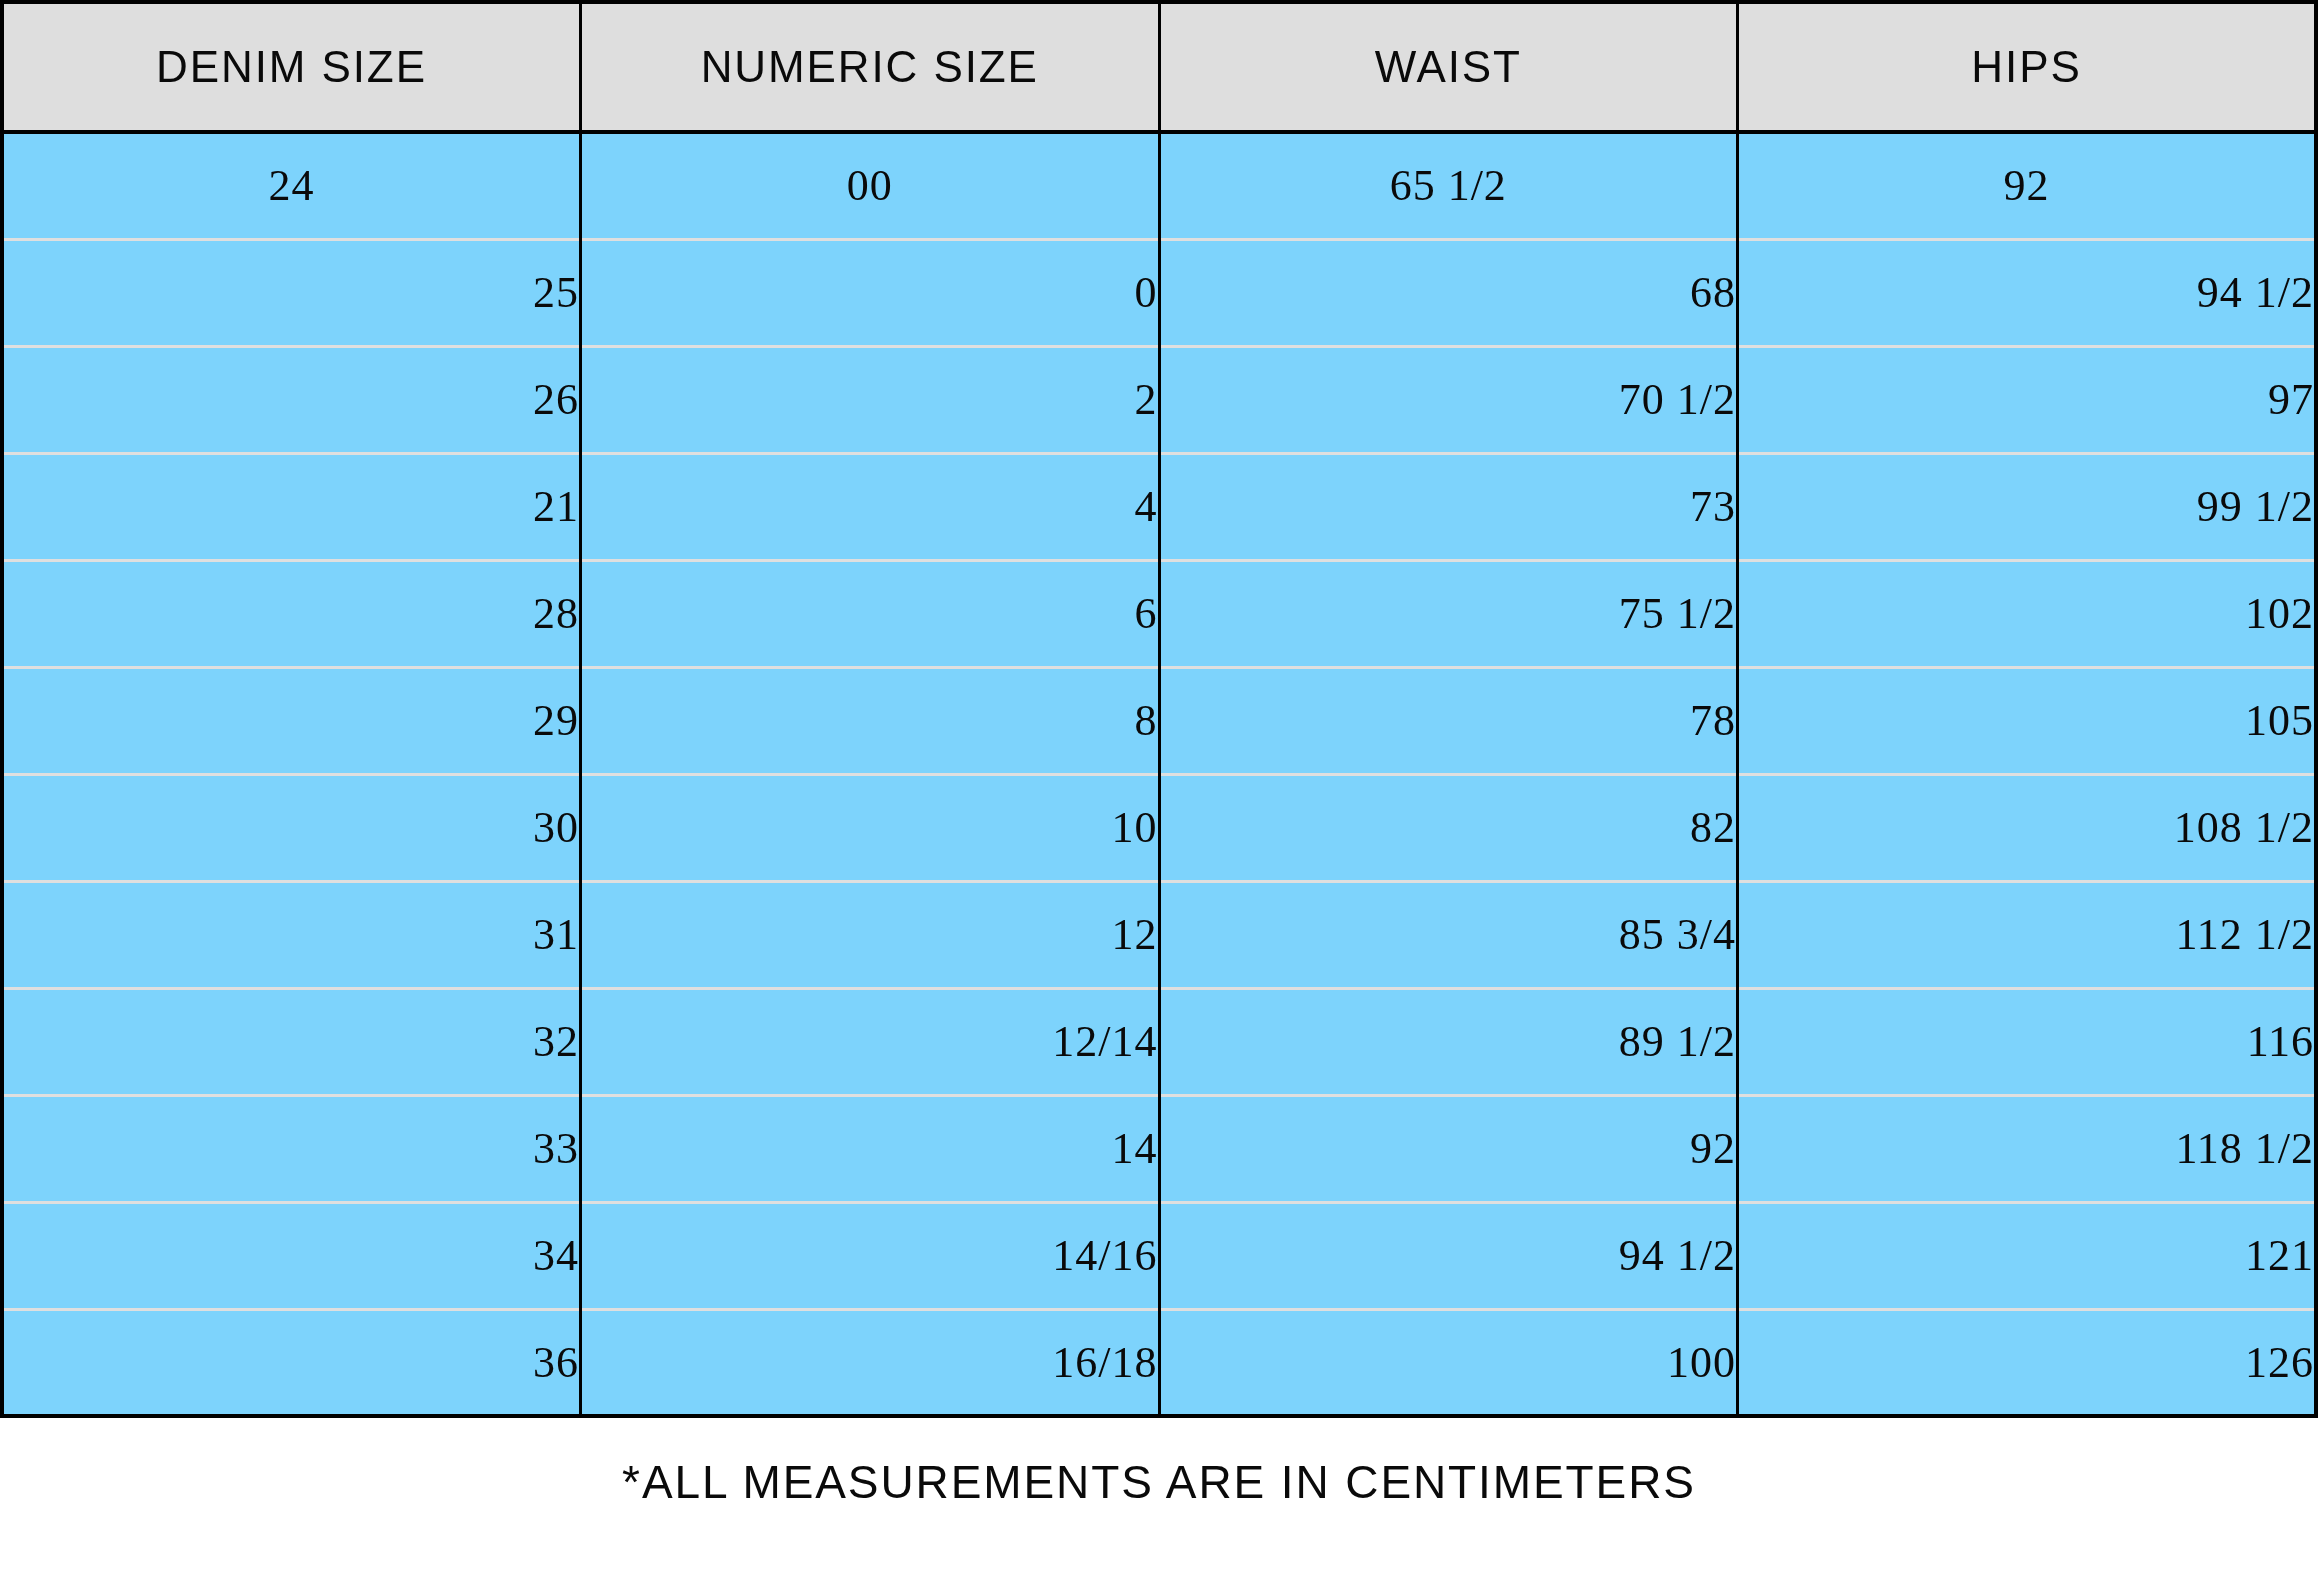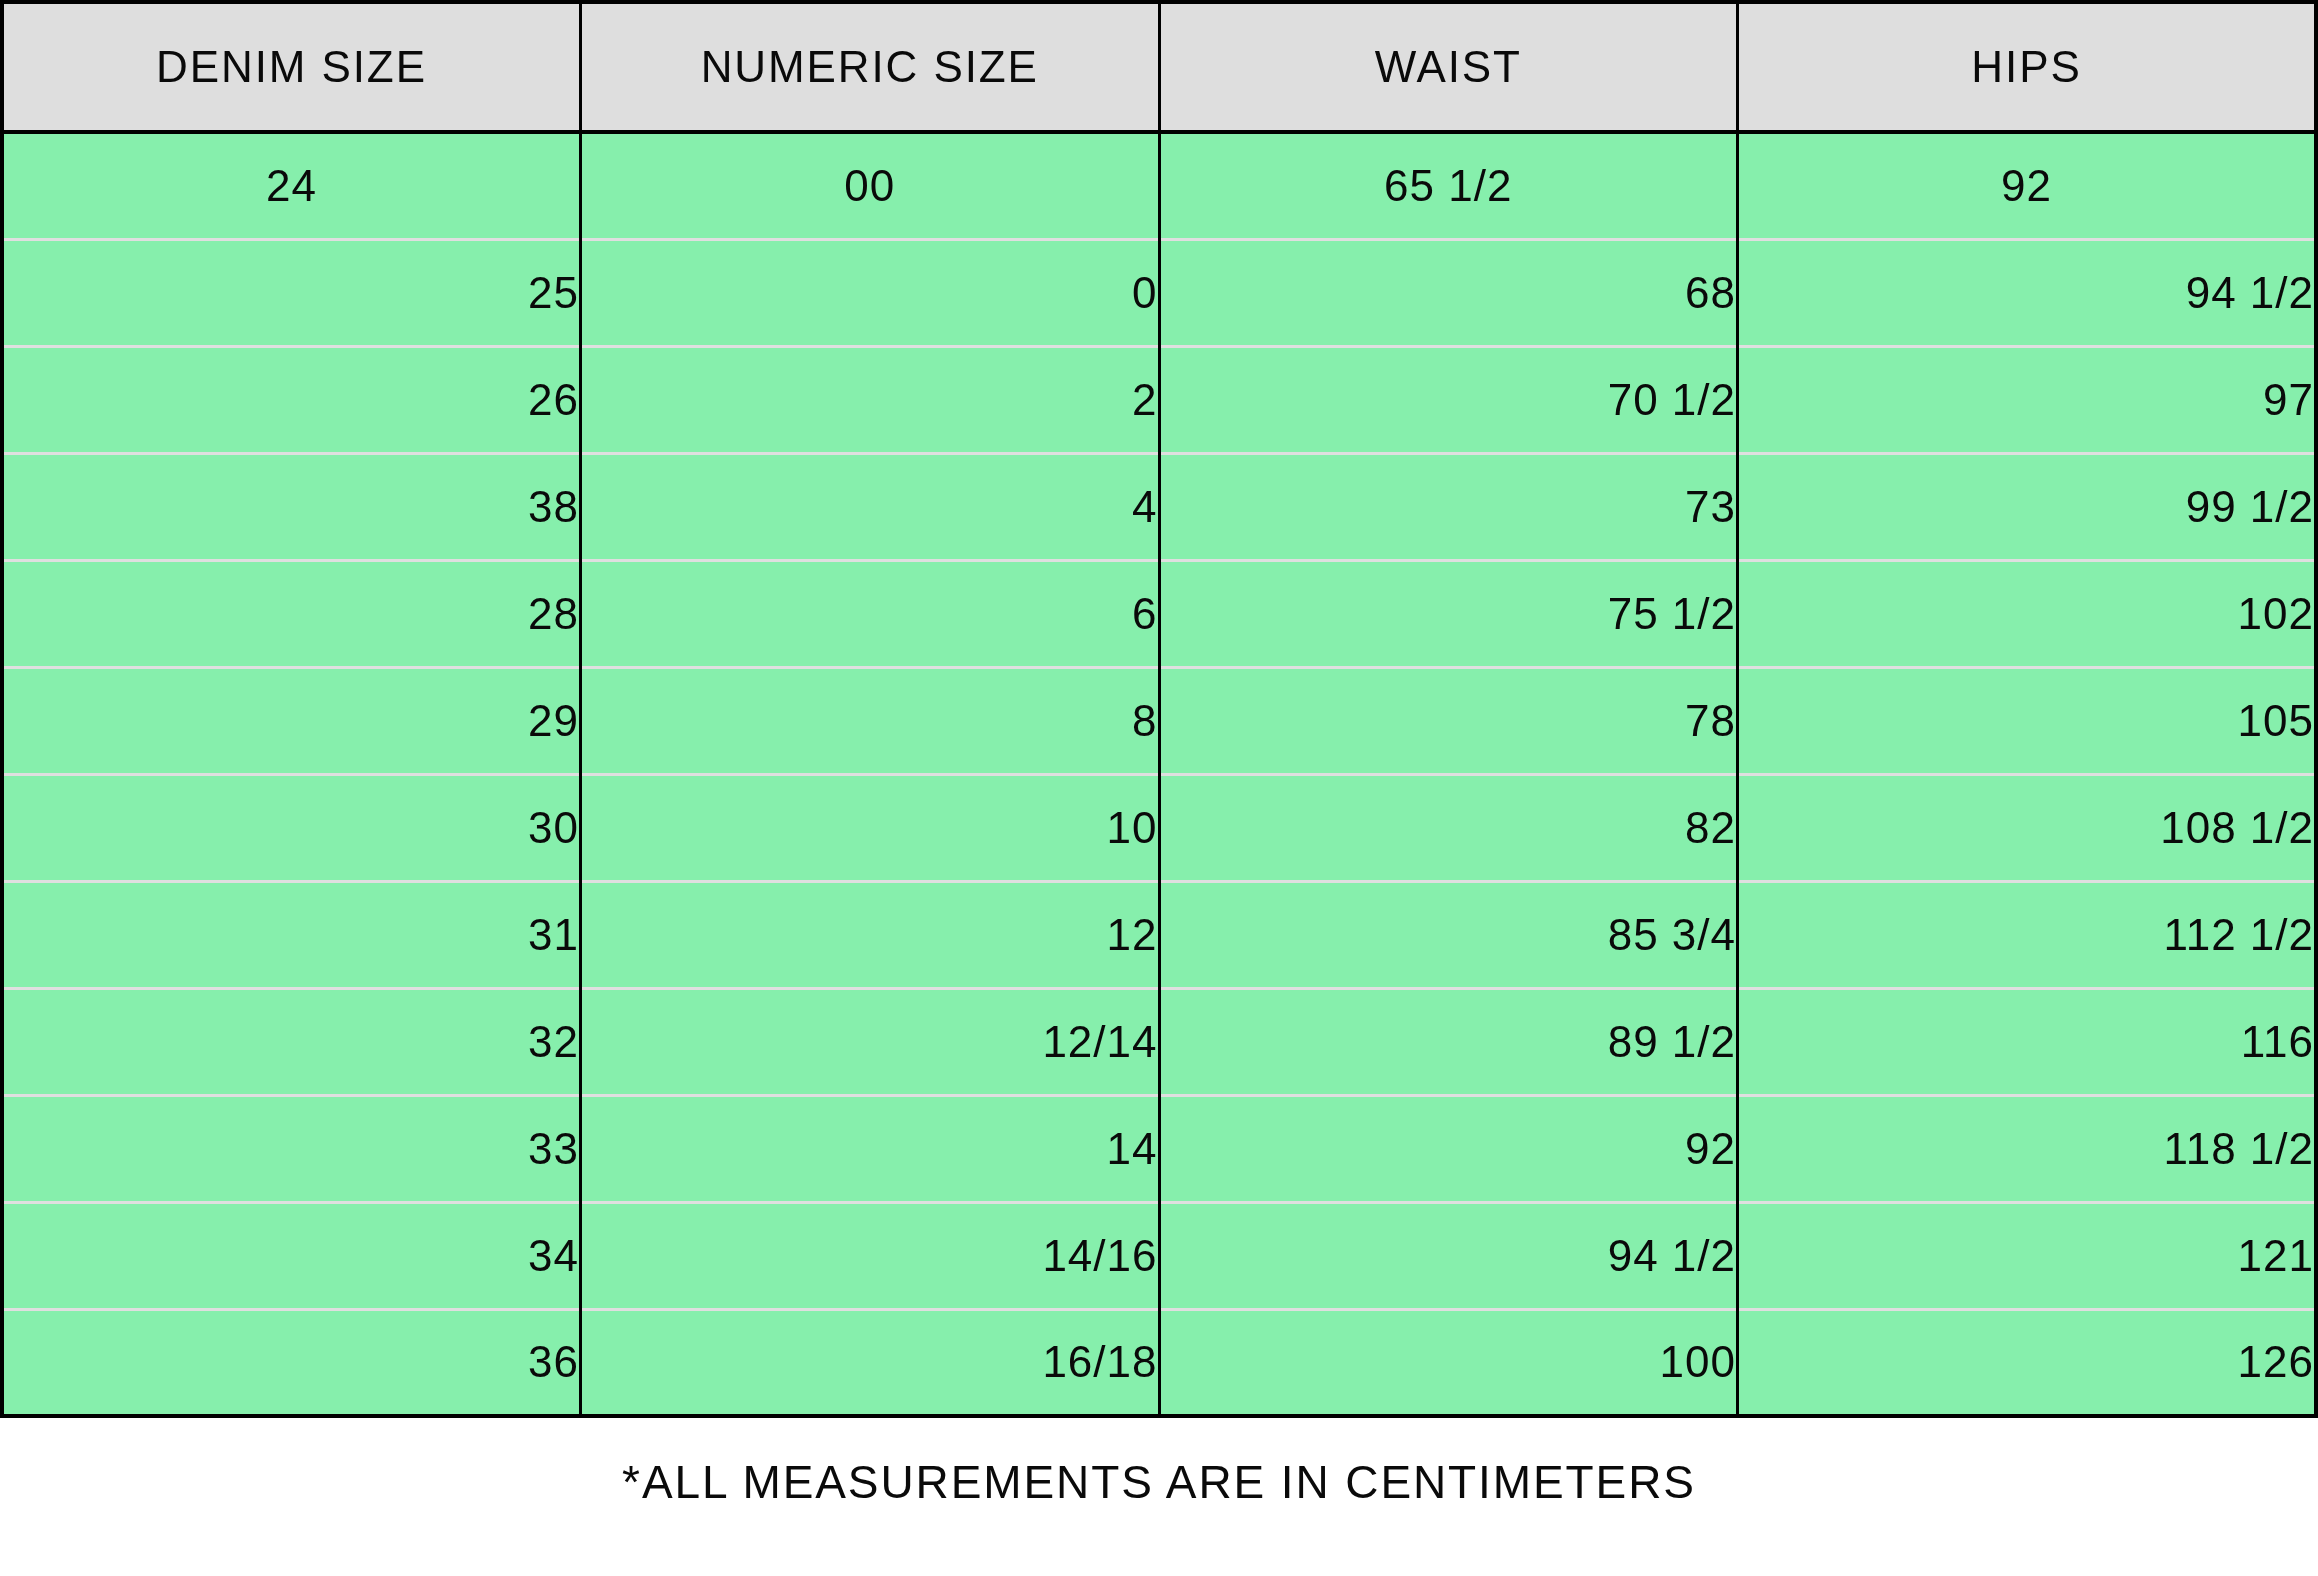--- a/index.html
+++ b/index.html
@@ -35,22 +35,23 @@
   table.size-chart td + td {
     border-left: 3.9px solid #000000;
     margin-left: 20px;
   }
   table.size-chart td {
     height: 107px;
     font-size: 44px;
     letter-spacing: 1px;
     text-align: center;
     vertical-align: middle;
-    background: #86efac;
+    background: #7dd3fc;
     color: #0a0a0a;
+    font-family: Liberation Serif, serif;
   }
   table.size-chart tbody tr + tr td {
     border-top: 3.9px solid #dfdfdf;
     text-align: right;
   }
   .footnote {
     margin-top: 37px;
     width: 100%;
     text-align: center;
     font-size: 46px;
@@ -90,21 +91,21 @@
           <td>68</td>
           <td>94 1/2</td>
         </tr>
         <tr>
           <td>26</td>
           <td>2</td>
           <td>70 1/2</td>
           <td>97</td>
         </tr>
         <tr>
-          <td>38</td>
+          <td>21</td>
           <td>4</td>
           <td>73</td>
           <td>99 1/2</td>
         </tr>
         <tr>
           <td>28</td>
           <td>6</td>
           <td>75 1/2</td>
           <td>102</td>
         </tr>

